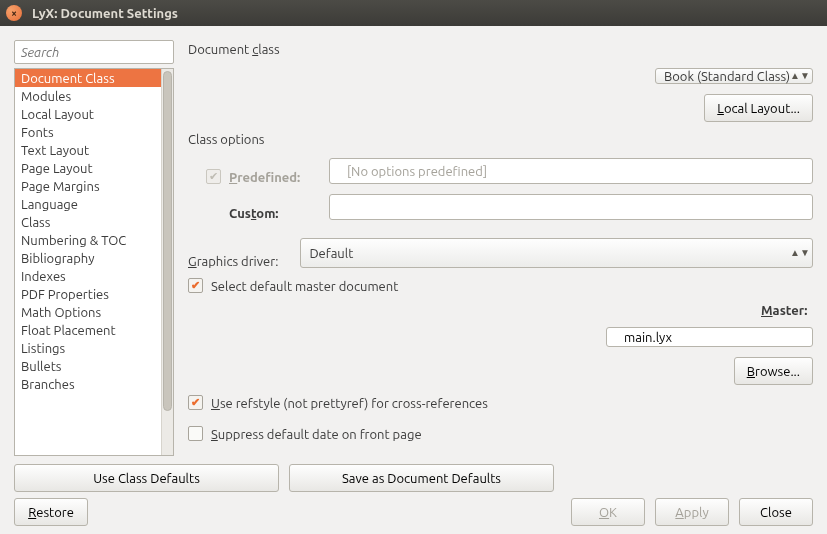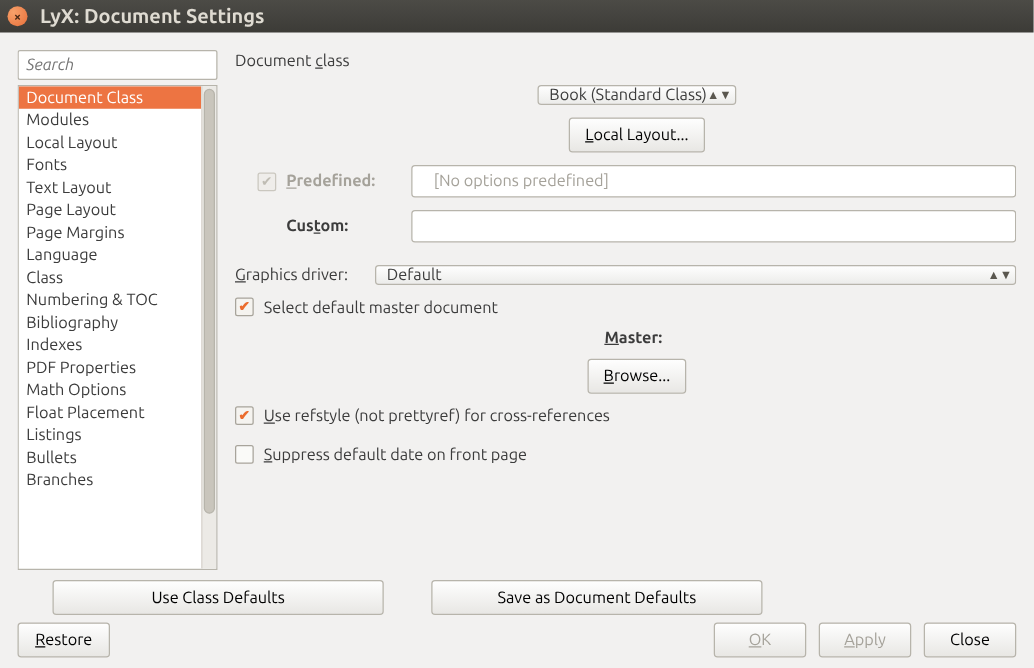--- a/index.html
+++ b/index.html
@@ -1,57 +1,57 @@
 <!DOCTYPE html>
 <html><head>
 <meta charset="utf-8">
 <style>
 * { box-sizing: border-box; margin: 0; padding: 0; font-family: "Ubuntu", "Segoe UI", sans-serif; font-size: 13px; }
 body { background: #f2f1f0; width: 827px; height: 534px; overflow: hidden; color: #3c3c3c; }
 
 .titlebar { background: linear-gradient(#4c4b46, #3c3b37); height: 26px; display: flex; align-items: center; padding: 0 6px; color: #dfdbd2; font-weight: bold; }
 .titlebar .close { width: 16px; height: 16px; border-radius: 8px; background: radial-gradient(circle at 30% 30%, #f7a16a, #e76f3a); margin-right: 10px; display:flex; align-items:center; justify-content:center; font-size:10px; color:#4a2a16; }
-.titlebar .title { font-size: 16px; }
+.titlebar .title { font-size: 13px; }
 
 .content { padding: 14px 14px 8px 14px; display: flex; flex-direction: column; height: calc(534px - 26px); }
 
 .upper { display: flex; flex: 1; gap: 14px; overflow:hidden; }
 .sidebar { width: 160px; display: flex; flex-direction: column; gap: 4px; }
 .search { height: 24px; border: 1px solid #b7b4ab; background: #fff; padding: 2px 6px; color: #a16207; font-style: italic; border-radius: 2px; }
 .listwrap { flex:1; border: 1px solid #b7b4ab; background: #fff; display:flex; overflow:hidden; }
 .list { flex:1; overflow:hidden; }
 .list .item { padding: 2px 6px; white-space: nowrap; cursor: default; color:#3c3c3c; }
 .list .item.selected { background: #ed7442; color: #fff; font-weight: normal; }
 .scrollbar { width: 12px; background: #eceae6; border-left: 1px solid #d7d4cd; position:relative; }
 .scrollthumb { position:absolute; top:2px; left:1px; right:1px; height:340px; background:#c9c5bc; border-radius: 5px; border:1px solid #b7b4ab; }
 
 .mainpanel { flex:1; display:flex; flex-direction: column; gap: 10px; padding-top: 2px; overflow:hidden;}
-.row { display:flex; align-items:center; gap: 8px; }
+.row { display:flex; align-items:flex-end; gap: 8px; }
 .section-head { font-weight: normal; color: #3c3c3c; margin-bottom: 2px; }
 .u { text-decoration: underline; }
 
-.combo { flex:1; height: 16px; border: 1px solid #b7b4ab; background: linear-gradient(#fefefe,#ececea); border-radius: 3px; display:flex; align-items:center; padding: 0 8px; position:relative; }
+.combo { flex:1; height: 30px; border: 1px solid #b7b4ab; background: linear-gradient(#fefefe,#ececea); border-radius: 3px; display:flex; align-items:center; padding: 0 8px; position:relative; }
 .combo .val { flex:1; }
 .combo .arrows { width:14px; text-align:center; font-size:10px; color:#5a574f; display:flex; flex-direction:column; line-height:6px;}
 .btn { height: 28px; border: 1px solid #b7b4ab; background: linear-gradient(#fefefe,#e8e7e4); border-radius: 3px; padding: 0 12px; display:inline-flex; align-items:center; justify-content:center; cursor:default; }
 .textinput { height: 26px; border: 1px solid #b7b4ab; background: #fff; border-radius: 3px; padding: 2px 17px; flex:1; }
 
 .indent { padding-left: 18px; display:flex; flex-direction:column; gap:10px; }
 .lbl { width: 92px; color:#3c3c3c;font-weight:bold; }
 .disabled { color: #a5a29a; }
 .cb { width:15px; height:15px; border:1px solid #a8a49b; border-radius:2px; background:#fafaf8; display:inline-flex; align-items:center; justify-content:center; font-size:11px; }
 .cb.checked { background:#f5f3ef; color:#eb6c2d; }
 .cb.checked::after { content:"✔"; color:#eb6c2d; font-weight:bold; }
 .cb.disabled-cb { background:#efedea; border-color:#cac7bf;}
 .cb.disabled-cb::after { content:"✔"; color:#bfbcb3;}
 
 .small-combo { width:90px; }
 
 .buttonbar1 { display:flex; gap:10px; margin-top:8px; }
-.buttonbar1 .btn { flex:0 0 265px;margin-left:28px; }
+.buttonbar1 .btn { flex:0 0 265px; }
 .buttonbar2 { display:flex; gap:10px; margin-top:6px; }
 .buttonbar2 .spacer { flex:1; }
 .buttonbar2 .btn { min-width: 74px; }
 .btn.disabled { color:#a5a29a; }
 </style>
 </head>
 <body>
 
 <div class="titlebar">
   <div class="close">×</div>
@@ -98,20 +98,21 @@
         <div class="combo">
           <span class="val">Book (Standard Class)</span>
           <span class="arrows">▲▼</span>
         </div>
         <button class="btn">
             <span class="u">L</span>
             <span>ocal Layout...</span>
           </button>
       </div>
 
+      <div class="section-head">Class options</div>
       <div class="indent">
         <div class="row">
           <span class="cb disabled-cb"></span>
           <span class="lbl disabled"><span class="u">P</span>redefined:</span>
           <input class="textinput disabled" disabled="" style="color: rgb(165, 162, 154);" value="[No options predefined]">
         </div>
         <div class="row">
           <span style="width:15px;"></span>
           <span class="lbl">Cus<span class="u">t</span>om:</span>
           <input class="textinput" value="" style="">
@@ -125,20 +126,21 @@
           <span class="arrows">▲▼</span>
         </div>
       </div>
 
       <div class="row">
         <span class="cb checked"></span>
         <span>Select default master document</span>
       </div>
       <div class="row indent">
         <span class="lbl" style="width:52px;"><span class="u">M</span>aster:</span>
+        <input class="textinput" value="main.lyx" style="">
         <button class="btn"><span class="u">B</span>rowse...</button>
       </div>
 
       <div class="row">
         <span class="cb checked"></span>
         <span><span class="u">U</span>se refstyle (not prettyref) for cross-references</span>
       </div>
       <div class="row" style="margin-top:6px;">
         <span class="cb"></span>
         <span><span class="u">S</span>uppress default date on front page</span>

